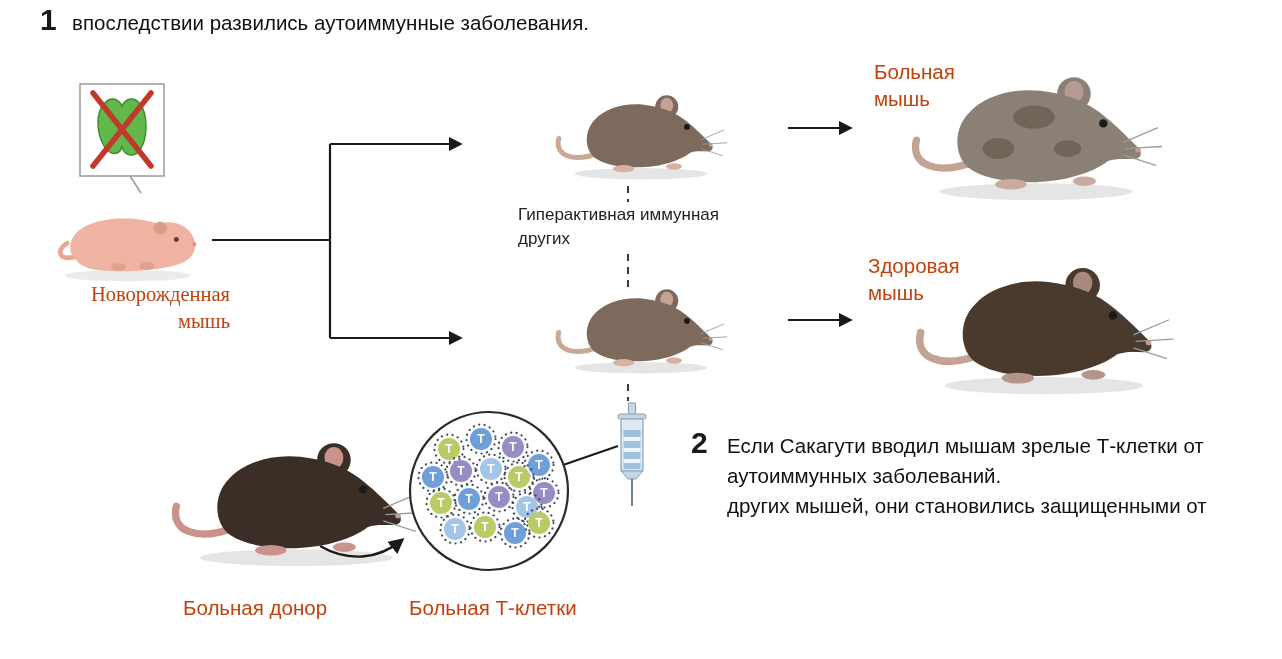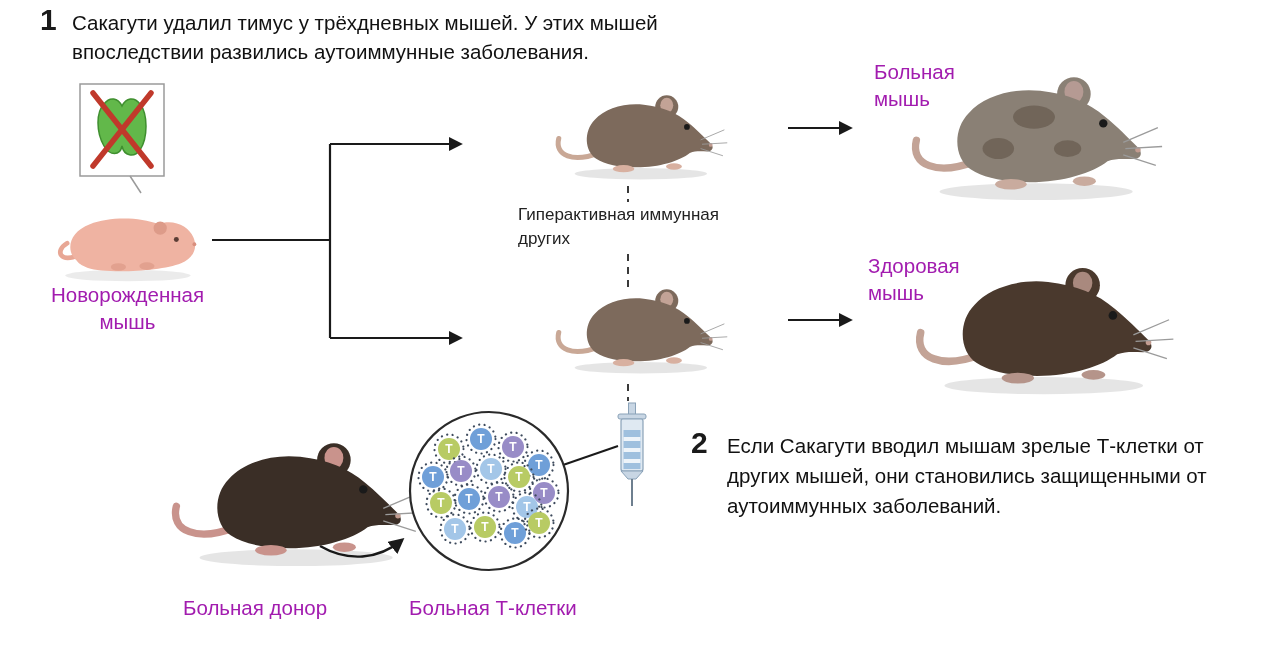--- a/index.html
+++ b/index.html
@@ -2,22 +2,22 @@
 <html><head>
 <meta charset="utf-8">
 <style>
   * { margin:0; padding:0; box-sizing:border-box; }
   html,body { background:#ffffff; }
   body { font-family:"Liberation Sans","DejaVu Sans",sans-serif; color:#111; }
   .canvas { position:relative; width:1282px; height:659px; background:#fff; overflow:hidden; }
   .abs { position:absolute; }
   .step-num { position:absolute; font-weight:bold; font-size:30px; color:#1a1a1a; line-height:1; }
   .step-text { position:absolute; font-size:20.5px; line-height:29px; color:#111; }
-  .caption { position:absolute; font-size:20.5px; line-height:27px; color:#a21caf; }
-  .caption.center { text-align:center; }
+  .caption { position:absolute; font-size:20.5px; line-height:27px; color:#c2410c; }
+  .caption.center { text-align:right;font-family:Liberation Serif, serif; }
   .small-label { position:absolute; font-size:17px; line-height:24px; text-align:left; color:#222; }
   svg text { font-family:"Liberation Sans","DejaVu Sans",sans-serif; }
 </style>
 </head>
 <body>
 
 <div class="canvas">
 
   <svg class="abs" style="left:0;top:0" width="1282" height="659" viewBox="0 0 1282 659">
     <defs>
@@ -127,21 +127,20 @@
       <rect x="623.5" y="437" width="17" height="4" fill="#eef4f9"></rect>
       <rect x="623.5" y="448" width="17" height="4" fill="#eef4f9"></rect>
       <rect x="623.5" y="459" width="17" height="4" fill="#eef4f9"></rect>
       <polygon points="621,471 643,471 636,479 628,479" fill="#c8d6e4" stroke="#8aa2b8" stroke-width="1"></polygon>
       <line x1="632" y1="479" x2="632" y2="506" stroke="#6e7f8f" stroke-width="2"></line>
     </g>
   </svg>
 
   <span class="step-num" style="left:40px;top:5px">1</span>
   <div class="step-text" style="left:72px;top:8px;width:730px">
-    <div>Сакагути удалил тимус у трёхдневных мышей. У этих мышей</div>
     <div>впоследствии развились аутоиммунные заболевания.</div>
   </div>
 
   <div class="caption center" style="left:25px;top:281px;width:205px">
     <div>Новорожденная</div>
     <div>мышь</div>
   </div>
 
   <div class="small-label" style="left:518px;top:203px;width:262px">
     <div>Гиперактивная иммунная</div>
@@ -158,17 +157,17 @@
     <div>мышь</div>
   </div>
 
   <div class="caption" style="left:183px;top:594px">Больная донор</div>
 
   <div class="caption" style="left:409px;top:594px">Больная Т-клетки</div>
 
   <span class="step-num" style="left:691px;top:428px">2</span>
   <div class="step-text" style="left:727px;top:431px;width:500px;line-height:30px">
     <div>Если Сакагути вводил мышам зрелые Т-клетки от</div>
+    <div>аутоиммунных заболеваний.</div>
     <div>других мышей, они становились защищенными от</div>
-    <div>аутоиммунных заболеваний.</div>
   </div>
 
 </div>
 
 </body></html>

